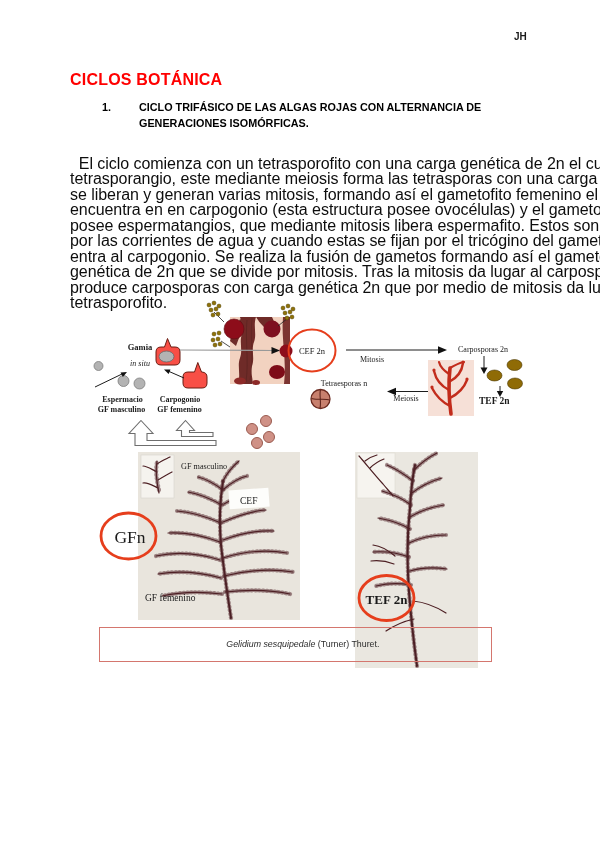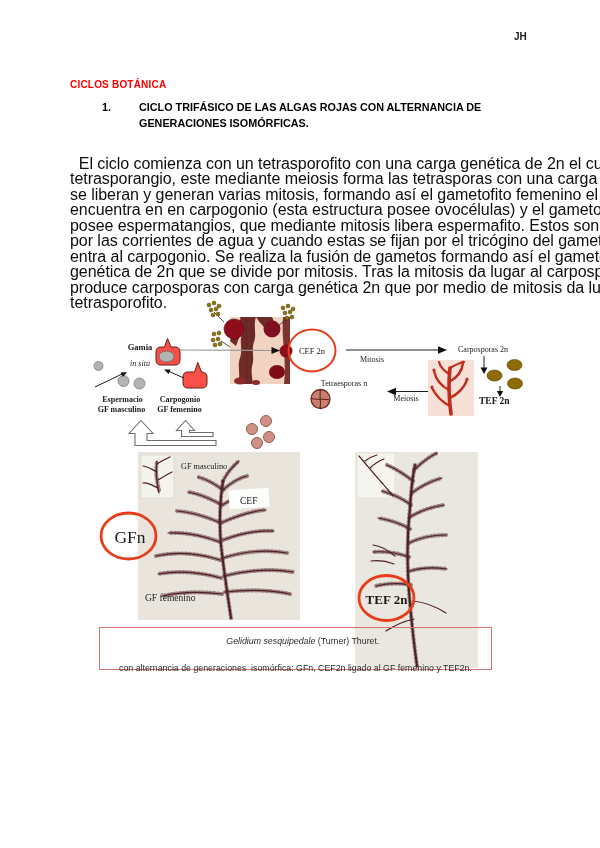--- a/index.html
+++ b/index.html
@@ -4,37 +4,36 @@
 <style>
   html,body{margin:0;padding:0;background:#fff;}
   .page{
     position:relative;width:600px;height:848px;background:#ffffff;
     font-family:"Liberation Sans",sans-serif;color:#000;overflow:hidden;
   }
   .initials{
     position:absolute;left:514px;top:31px;font-size:10px;font-weight:700;color:#1a1a1a;
   }
   .doc-title{
-    position:absolute;left:70px;top:71px;font-size:10px;font-weight:700;color:#ff0000;
+    position:absolute;left:70px;top:71px;font-size:16px;font-weight:700;color:#ff0000;
     letter-spacing:.2px;
-    margin-top:8px;
   }
   .heading{
     position:absolute;left:102px;top:100px;display:flex;font-size:10.8px;font-weight:700;
     line-height:15.5px;
   }
   .heading-number{width:20px;}
   .heading-lines{white-space:pre;margin-left:17px;}
   .body-paragraph{
     position:absolute;left:70px;top:156px;font-size:16px;line-height:15.45px;
     white-space:pre;letter-spacing:-0.05px;color:#0d0d0d;
   }
   .fig-svg{position:absolute;left:0;top:0;width:600px;height:848px;}
   .caption-box{
-    position:absolute;left:99px;top:627px;width:393px;height:43px;box-sizing:border-box;
+    position:absolute;left:99px;top:627px;width:393px;height:35px;box-sizing:border-box;
     border:1.5px solid #d4766e;background:transparent;z-index:5;
     display:flex;flex-direction:column;justify-content:center;align-items:center;
     font-size:8.8px;line-height:13.4px;color:#2b2b2b;text-align:center;
   }
   .caption-line{white-space:pre;}
   .it{font-style:italic;}
   
   .lbl{font-family:"Liberation Serif",serif;fill:#1a1a1a;}
   .alga-d{stroke:#4c1e22;fill:none;stroke-linecap:round;stroke-width:1.2px;}
   .stem-d{stroke:#451a1e;fill:none;stroke-linecap:round;stroke-width:2px;}
@@ -298,16 +297,15 @@
     </g>
 
     <ellipse cx="386.5" cy="598" rx="27.5" ry="22.5" fill="none" stroke="#e63e1c" stroke-width="2.8"></ellipse>
     <text class="lbl" x="386.5" y="603.5" font-size="13" font-weight="bold" text-anchor="middle">TEF 2n</text>
   </svg>
 
   <div class="caption-box">
     <div class="caption-line">
       <span class="it">Gelidium sesquipedale</span><span> (Turner) Thuret.</span>
     </div>
-    <div class="caption-line">con alternancia de generaciones  isomórfica: GFn, CEF2n ligado al GF femenino y TEF2n.</div>
   </div>
 
 </div>
 
 </body></html>

